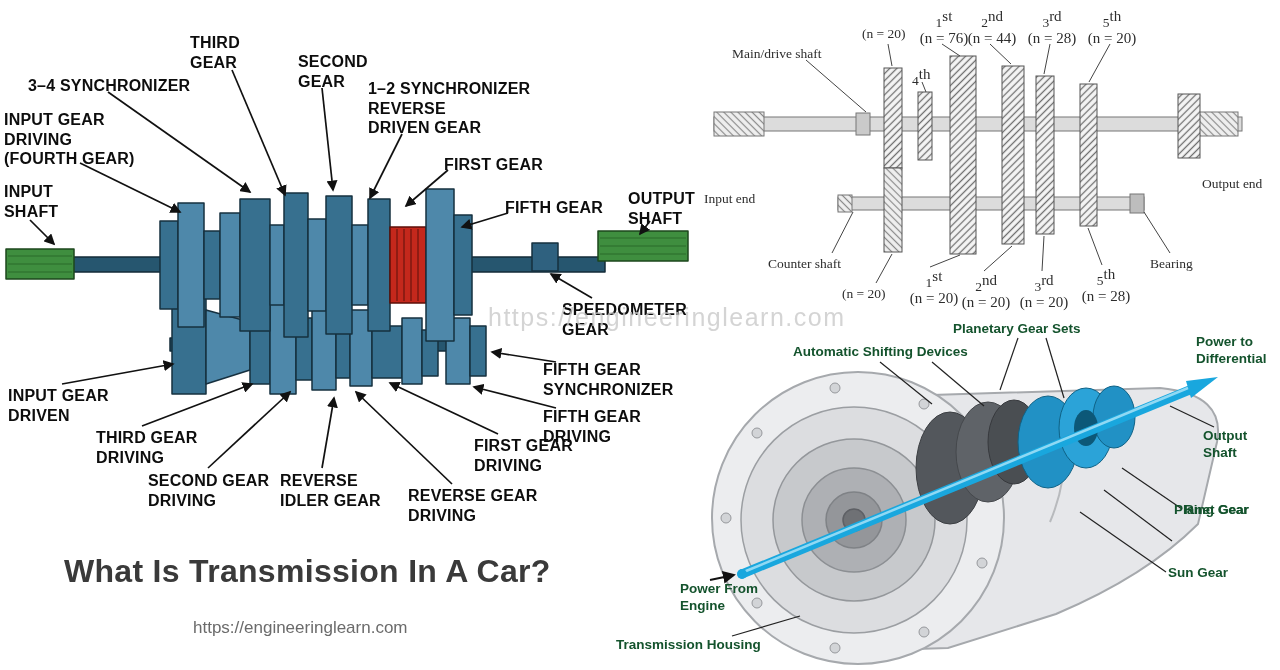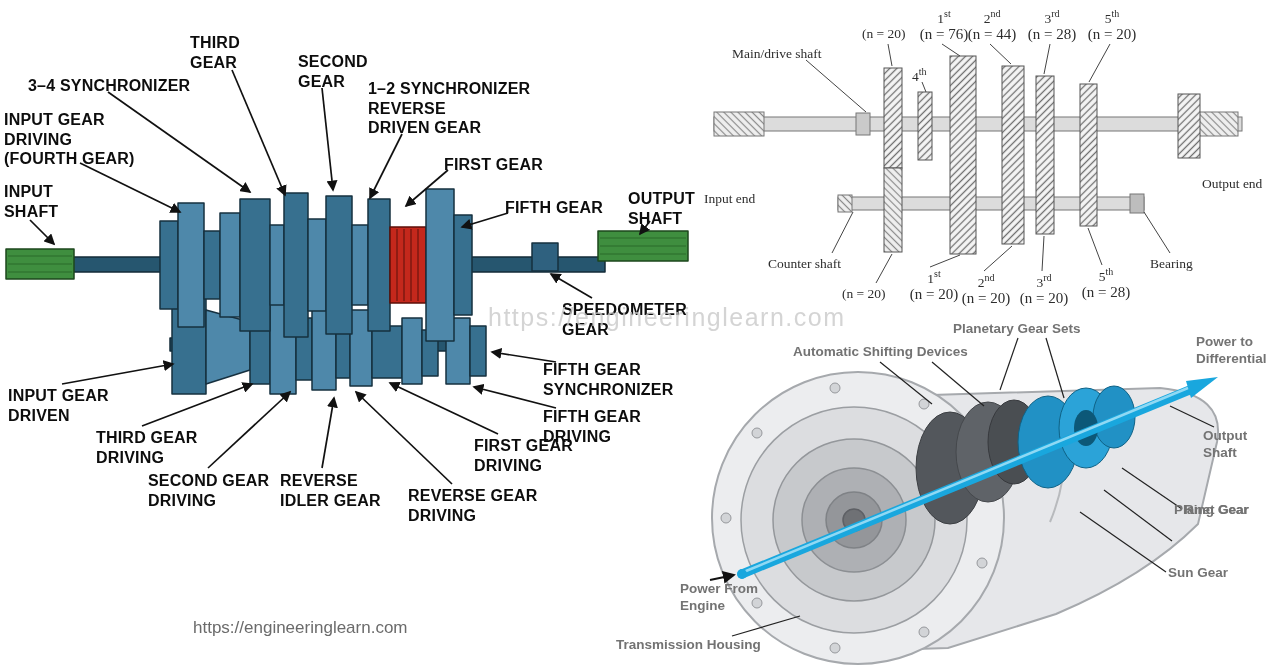--- a/index.html
+++ b/index.html
@@ -5,22 +5,22 @@
   * { margin:0; padding:0; box-sizing:border-box; }
   html,body { width:1280px; height:670px; }
   body { position:relative; background:#ffffff; font-family:"Liberation Sans", sans-serif; overflow:hidden; }
   .stage { position:absolute; left:0; top:0; width:1280px; height:670px; }
   svg.layer { position:absolute; left:0; top:0; }
   .lbl { position:absolute; white-space:pre-line; }
   .m-lbl { font-weight:bold; font-size:16px; line-height:1.22; color:#0d0d0d; letter-spacing:.2px; }
   .gt-lbl { font-family:"Liberation Serif", serif; font-size:13.5px; color:#2d2d2d; line-height:1.15; }
   .gt-group { position:absolute; text-align:center; font-family:"Liberation Serif", serif; font-size:13.5px; color:#2d2d2d; line-height:1.12; }
   .gt-group .cnt { font-size:15px; }
-  sup { font-size:10px; }
-  .a-lbl { font-weight:bold; font-size:13.5px; color:#737373; line-height:1.25; }
+  sup { font-size:15px; }
+  .a-lbl { font-weight:bold; font-size:13.5px; color:#14532d; line-height:1.25; }
   .title { position:absolute; font-size:32px; font-weight:bold; color:#3a3a3a; letter-spacing:.3px; }
   .site-url { position:absolute; font-size:17px; color:#6b6b6b; }
   .watermark { position:absolute; font-size:25px; color:#c9c9c9; opacity:.78; letter-spacing:1.5px; }
 </style>
 </head>
 <body>
 
 <div class="stage">
 
   <svg class="layer" width="1280" height="670" viewBox="0 0 1280 670">
@@ -284,15 +284,16 @@
   <div class="lbl a-lbl" style="left:1203px; top:428px;">Output
 Shaft</div>
   <div class="lbl a-lbl" style="left:1184px; top:502px;">Ring Gear</div>
   <div class="lbl a-lbl" style="left:1174px; top:502px;">Planet Gear</div>
   <div class="lbl a-lbl" style="left:1168px; top:565px;">Sun Gear</div>
   <div class="lbl a-lbl" style="left:644px;  top:581px;margin-left:36px;">Power From
 Engine</div>
   <div class="lbl a-lbl" style="left:616px;  top:637px;">Transmission Housing</div>
 
   <div class="watermark" style="left:488px; top:303px;">https://engineeringlearn.com</div>
+  <div class="title" style="left:64px;  top:553px;">What Is Transmission In A Car?</div>
   <div class="site-url" style="left:193px; top:618px;">https://engineeringlearn.com</div>
 
 </div>
 
 </body></html>

